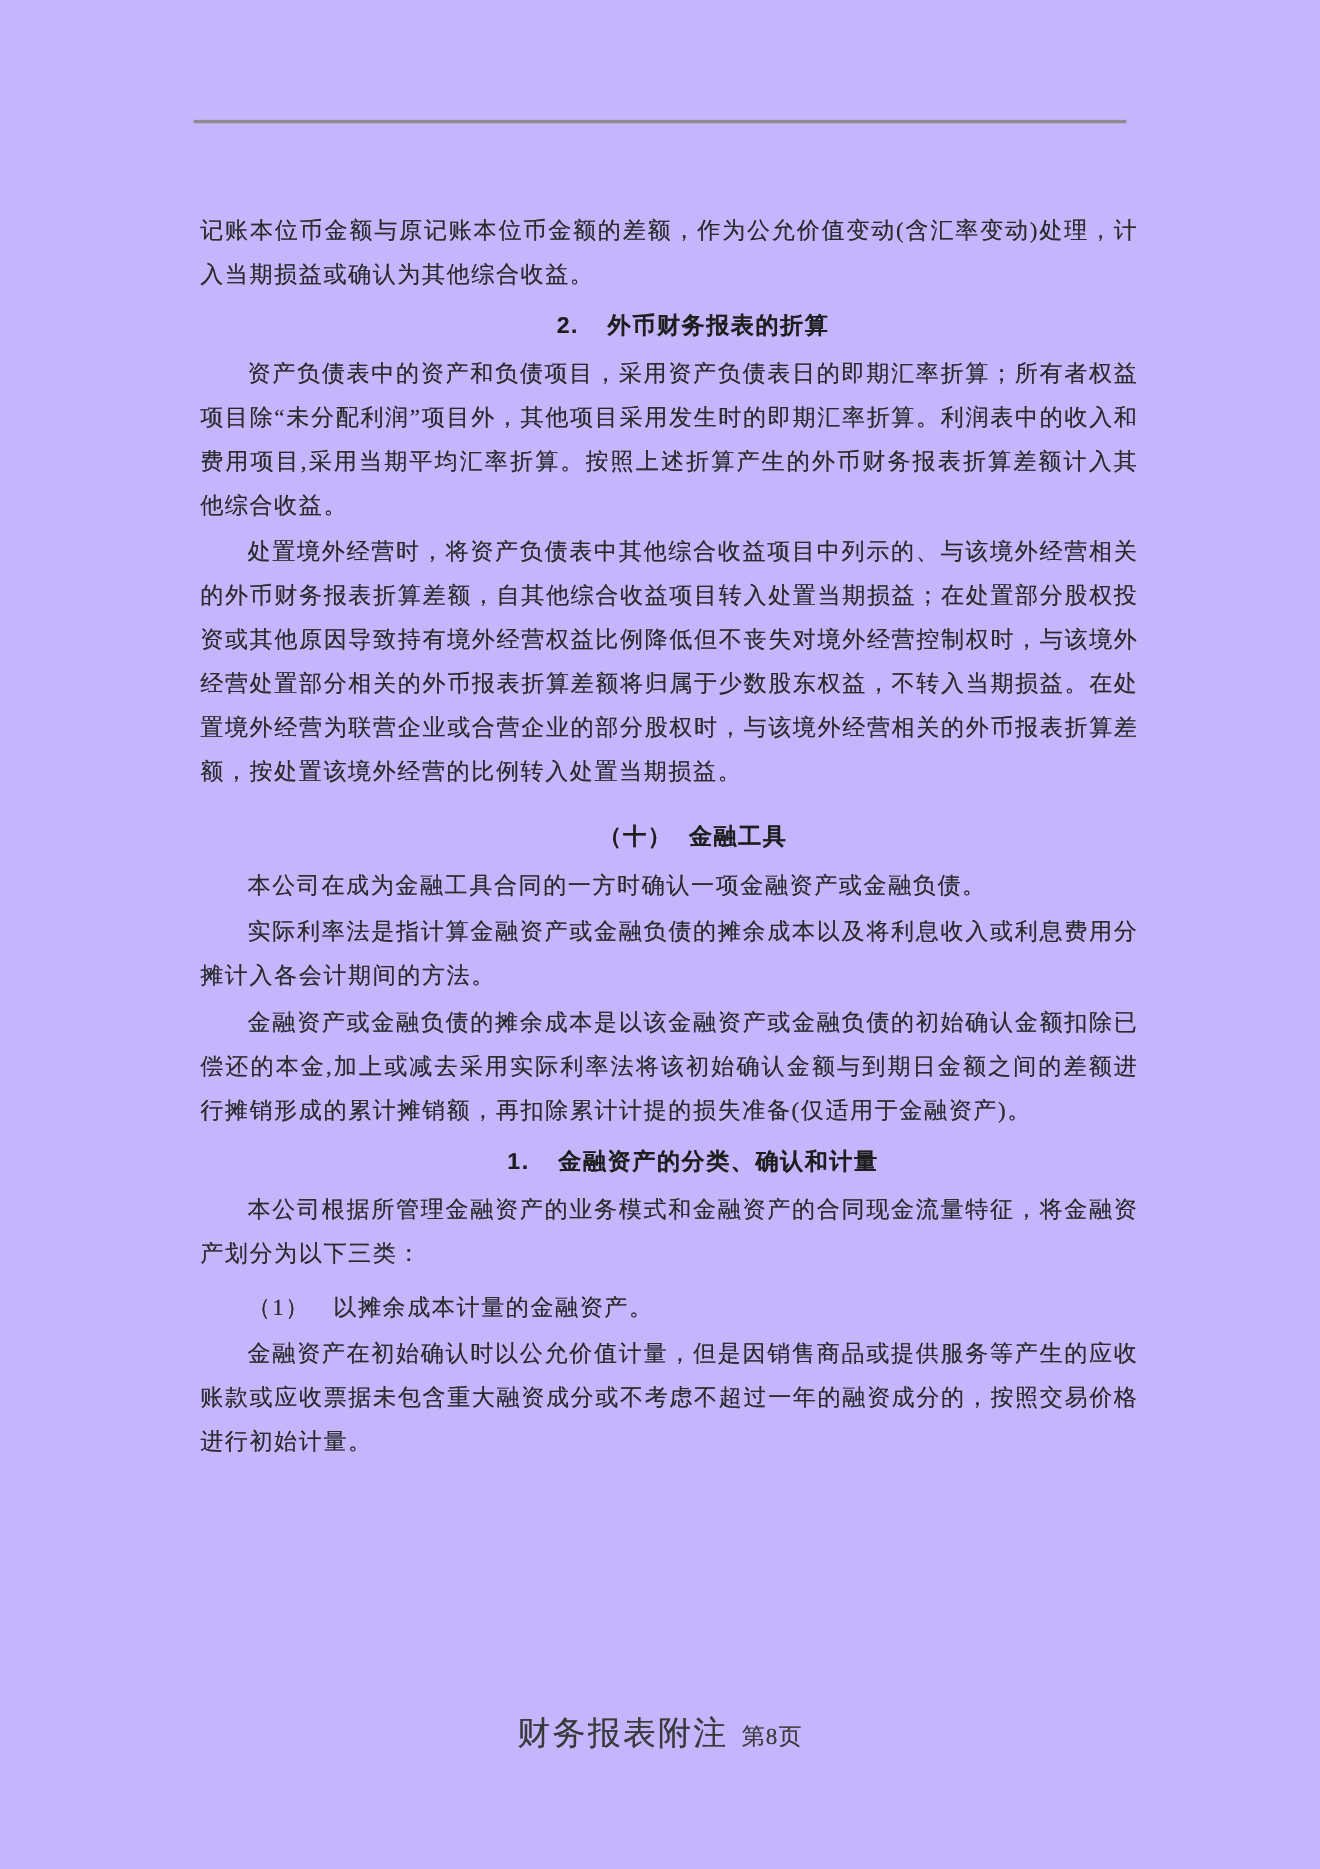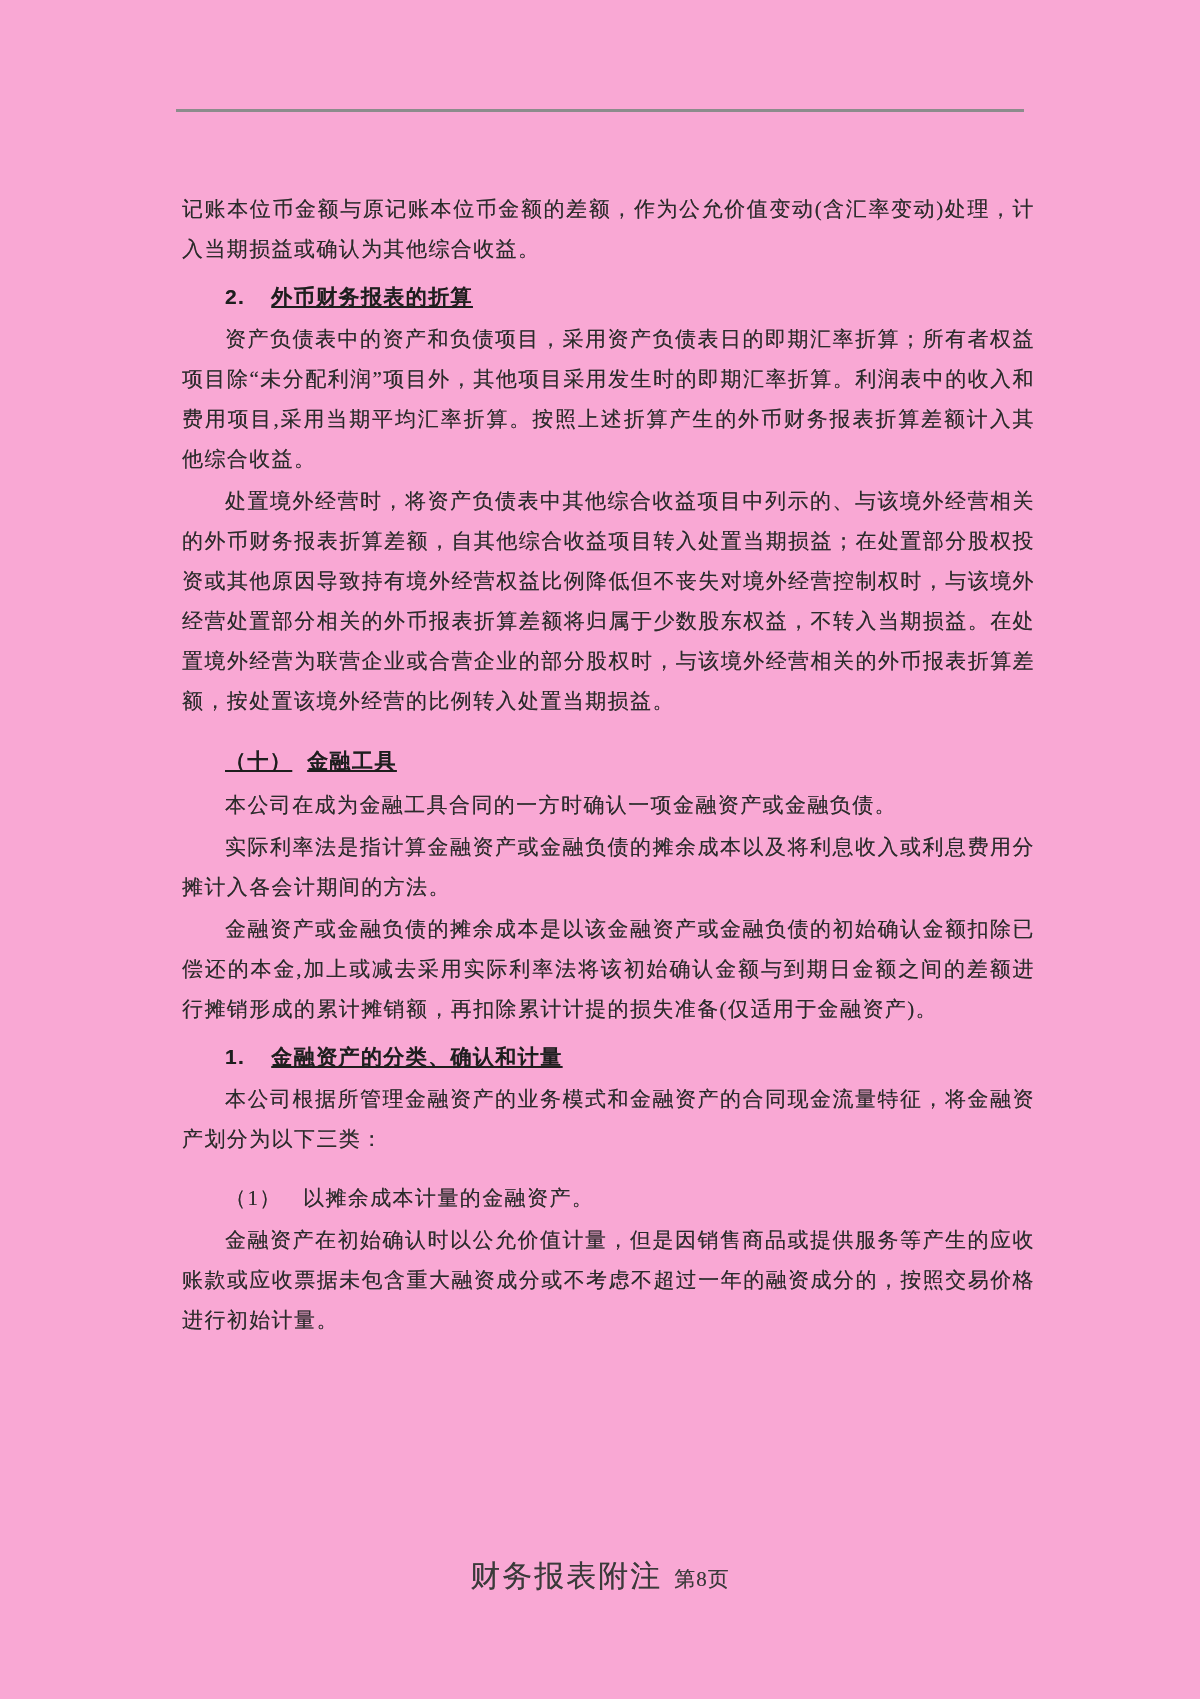--- a/index.html
+++ b/index.html
@@ -1,19 +1,19 @@
 <!DOCTYPE html>
 <html lang="zh"><head>
 <meta charset="utf-8">
 <style>
   html,body{margin:0;padding:0;background:#ffffff;}
   .page{
     position:relative;
     width:1200px;height:1699px;
-    background:#f9a8d4;
+    background:#c4b5fd;
     overflow:hidden;
     font-family:"Liberation Serif","DejaVu Serif",serif;
     color:#2b2b2b;
   }
   .rule{
     position:absolute;left:176px;top:109px;
     width:848px;height:3px;background:#8c8c8c;
   }
   .content{
     position:absolute;left:182px;top:189px;width:853px;
@@ -21,27 +21,27 @@
     text-align:justify;
     text-shadow:0 0 0.5px rgba(40,40,40,.55);
   }
   .blk{margin:2px 0 0 0;}
   .blk:first-child{margin-top:0;}
   .p{text-indent:43px;}
   .p-cont{text-indent:0;}
   .heading{
     font-family:"Liberation Sans","DejaVu Sans",sans-serif;
     font-weight:700;color:#1e1e1e;
-    padding-left:43px;text-indent:0;text-align:left;text-decoration:underline;
+    padding-left:43px;text-indent:0;text-align:center;
   }
   .heading-num-sm{display:inline-block;min-width:20px;margin-right:26px;}
   .heading-major{margin-top:20px;margin-bottom:4px;}
   .heading-major .heading-num-mj{margin-right:15px;}
   .heading-sm{margin-top:8px;}
-  .li{padding-left:43px;text-indent:0;text-align:left;margin-top:19px;}
+  .li{padding-left:43px;text-indent:0;text-align:left;margin-top:9px;}
   .li-num{display:inline-block;width:78px;}
   .footer{
     position:absolute;left:0;top:1556px;width:1200px;
     text-align:center;line-height:40px;color:#3a3a3a;
     text-shadow:0 0 0.5px rgba(40,40,40,.5);
   }
   .footer-title{font-size:30px;letter-spacing:2px;}
   .footer-page{font-size:21px;margin-left:12px;letter-spacing:1px;}
 </style>
 </head>

